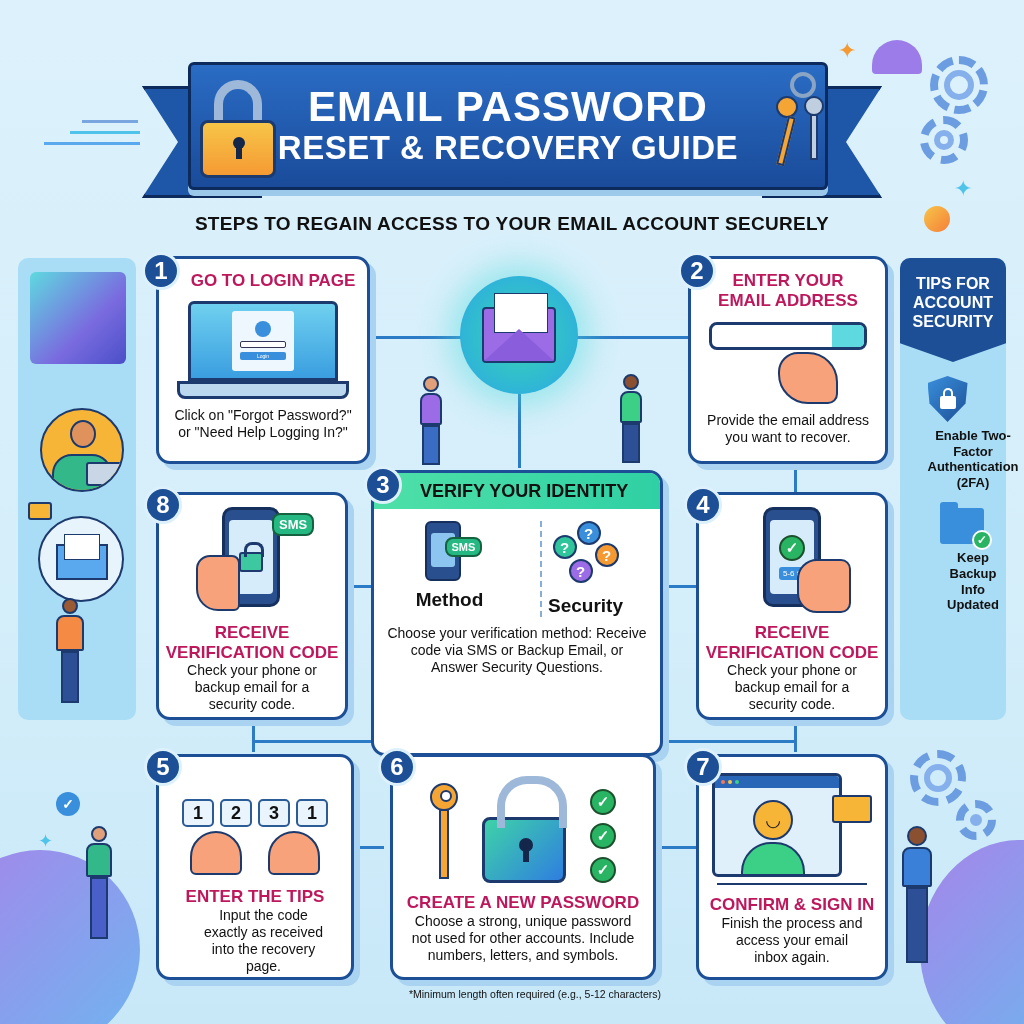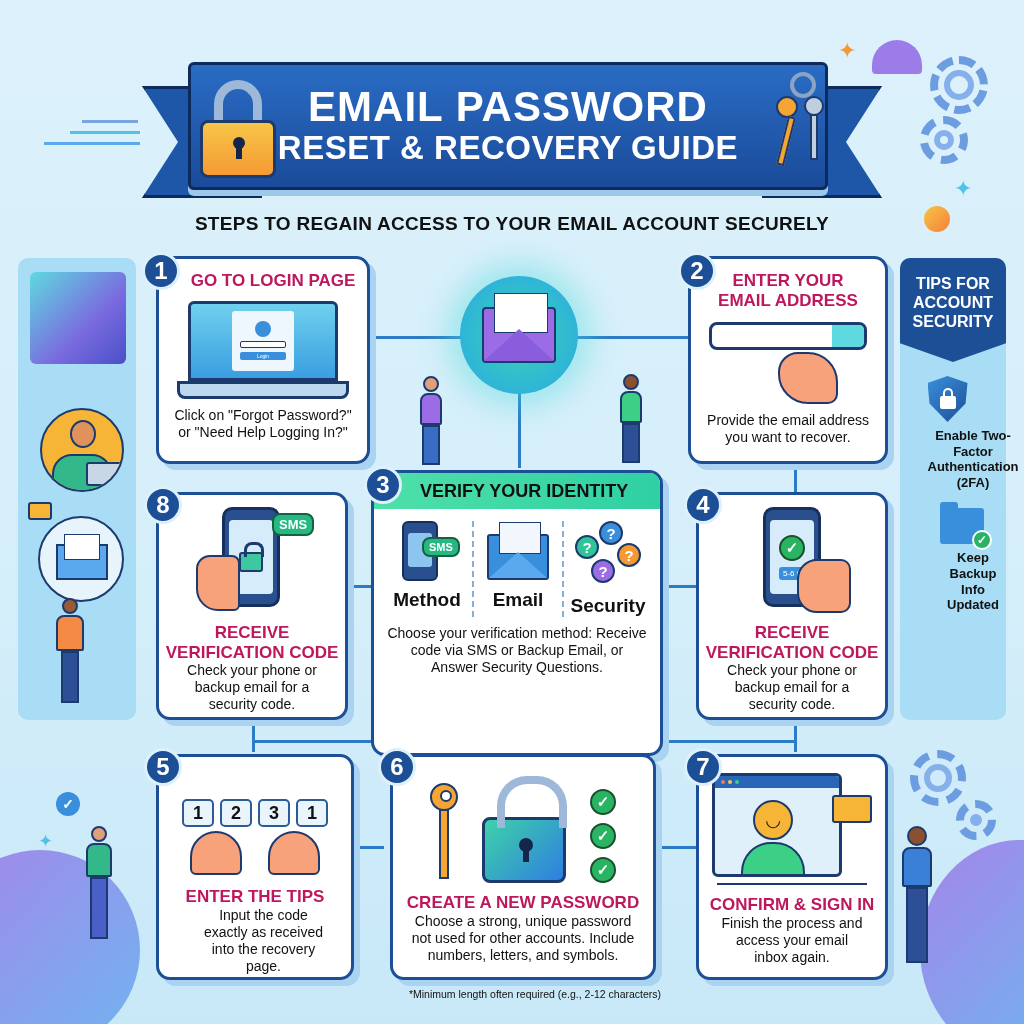--- a/index.html
+++ b/index.html
@@ -262,26 +262,20 @@
     <div class="method">
       <div style="position:relative; width:62px; height:60px;">
         <div style="position:absolute; left:6px; top:0; width:36px; height:60px; background:#2a4f8f; border:2px solid #16305e; border-radius:6px;">
           <div style="position:absolute; left:4px; top:10px; width:24px; height:34px; background:#8cc6f0; border-radius:3px;"></div>
         </div>
         <div class="sms-bubble" style="left:26px; top:16px; font-size:11px;">SMS</div>
       </div>
       <div class="method-label">Method</div>
     </div>
     <div class="method">
-      <div style="height:60px; display:flex; align-items:center;">
-        <div class="env-blue"></div>
-      </div>
-      <div class="method-label">Email</div>
-    </div>
-    <div class="method">
       <div class="q-bubbles">
         <div class="q" style="left:26px; top:0; background:#3a8fdc;">?</div>
         <div class="q" style="left:2px; top:14px; background:#2fc49a;">?</div>
         <div class="q" style="left:44px; top:22px; background:#f59a33;">?</div>
         <div class="q" style="left:18px; top:38px; background:#9b6ce6;">?</div>
       </div>
       <div class="method-label">Security</div>
     </div>
   </div>
   <div class="card-desc" style="margin-top:8px; padding:0 12px;">Choose your verification method: Receive code via SMS or Backup Email, or Answer Security Questions.</div>
@@ -368,21 +362,21 @@
     <div class="checks">
       <div class="check-circle">✓</div>
       <div class="check-circle">✓</div>
       <div class="check-circle">✓</div>
     </div>
   </div>
   <div class="card-title" style="margin-top:10px;">CREATE A NEW PASSWORD</div>
   <div class="card-desc" style="padding:0 12px;">Choose a strong, unique password not used for other accounts. Include numbers, letters, and symbols.</div>
 </div>
 <div class="badge" style="left:378px; top:748px;">6</div>
-<div class="footnote">*Minimum length often required (e.g., 2-12 characters)</div>
+<div class="footnote">*Minimum length often required (e.g., 5-12 characters)</div>
 
 <div class="card" style="left:696px; top:754px; width:192px; height:226px;">
   <div style="position:relative; margin-top:16px; width:160px; height:104px;">
     <div class="browser" style="position:absolute; left:0; top:0;">
       <div class="browser-bar">
         <div class="dot" style="background:#f57a5a;"></div>
         <div class="dot" style="background:#f7c548;"></div>
         <div class="dot" style="background:#3ccf86;"></div>
       </div>
       <div class="smiley">◡</div>

